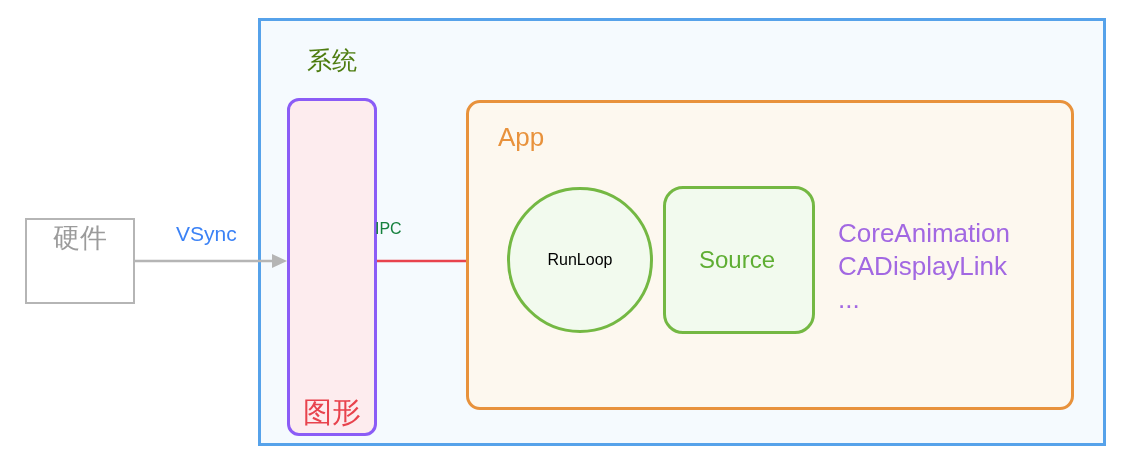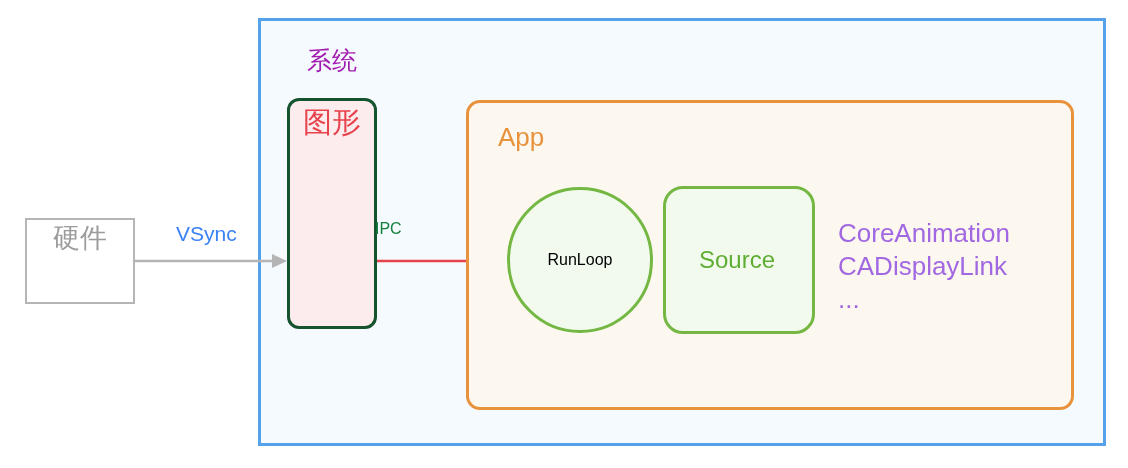--- a/index.html
+++ b/index.html
@@ -18,30 +18,30 @@
   .abs { position: absolute; box-sizing: border-box; }
 
   
   .system-box {
     left: 258px; top: 18px; width: 848px; height: 428px;
     background: #f5fafe;
     border: 3px solid #56a2ea;
   }
   .system-label {
     left: 307px; top: 44px;
-    color: #a21caf; font-size: 25px;
+    color: #4d7c0f; font-size: 25px;
   }
 
   
   .gfx-box {
-    left: 287px; top: 98px; width: 90px; height: 231px;
+    left: 287px; top: 98px; width: 90px; height: 338px;
     background: #fdecee;
-    border: 3px solid #14532d;
+    border: 3px solid #8b5cf6;
     border-radius: 12px;
-    display: flex; align-items: flex-start; justify-content: center;
+    display: flex; align-items: flex-end; justify-content: center;
     text-align: center;
   }
   .gfx-text { color: #e8434d; font-size: 29px; line-height: 1.45; }
   .gfx-text span { display: block; }
 
   
   .app-box {
     left: 466px; top: 100px; width: 608px; height: 310px;
     background: #fdf8ef;
     border: 3px solid #e8923c;

